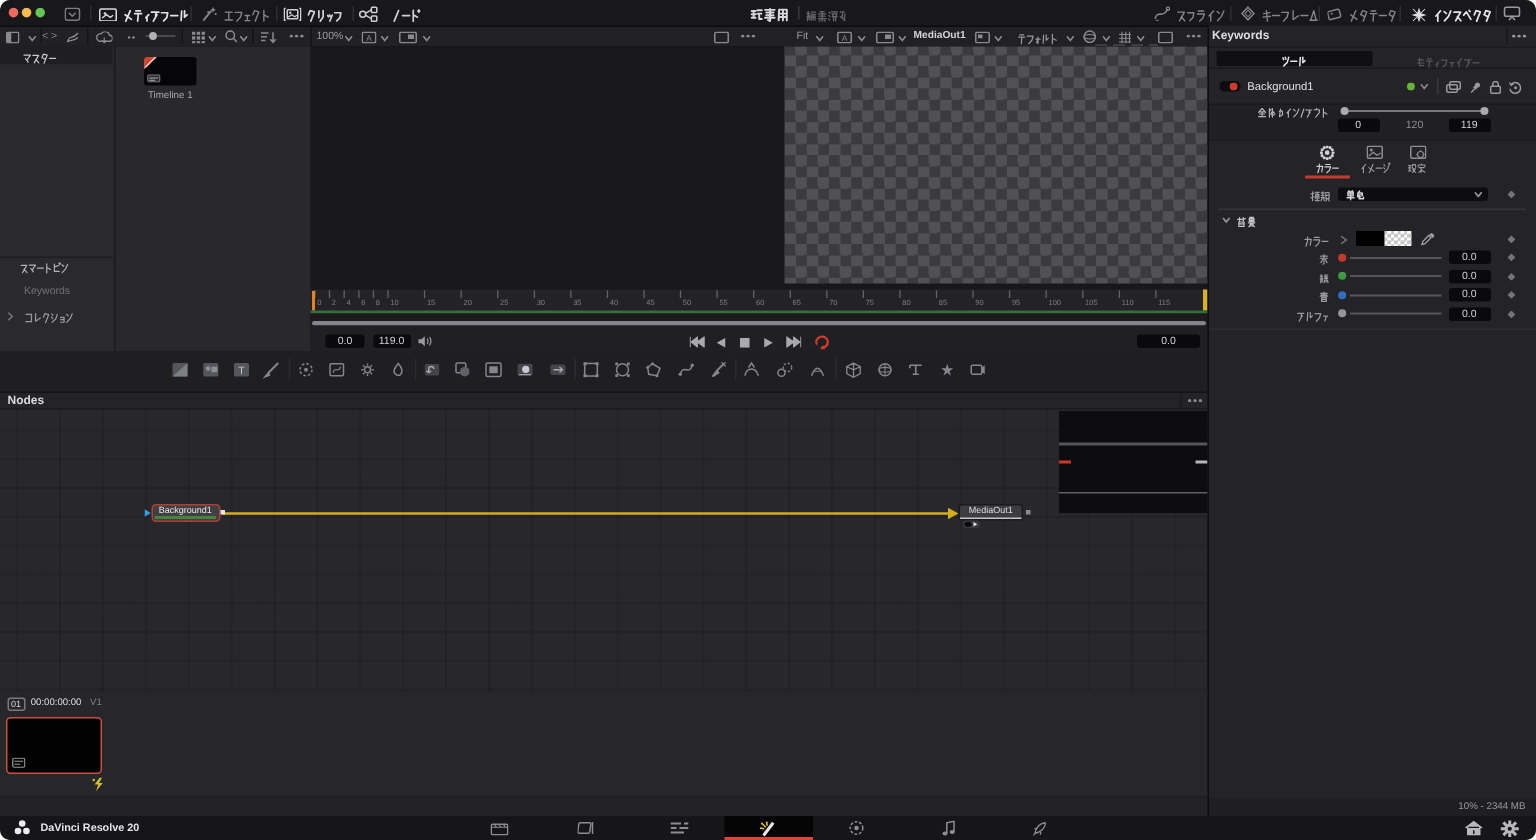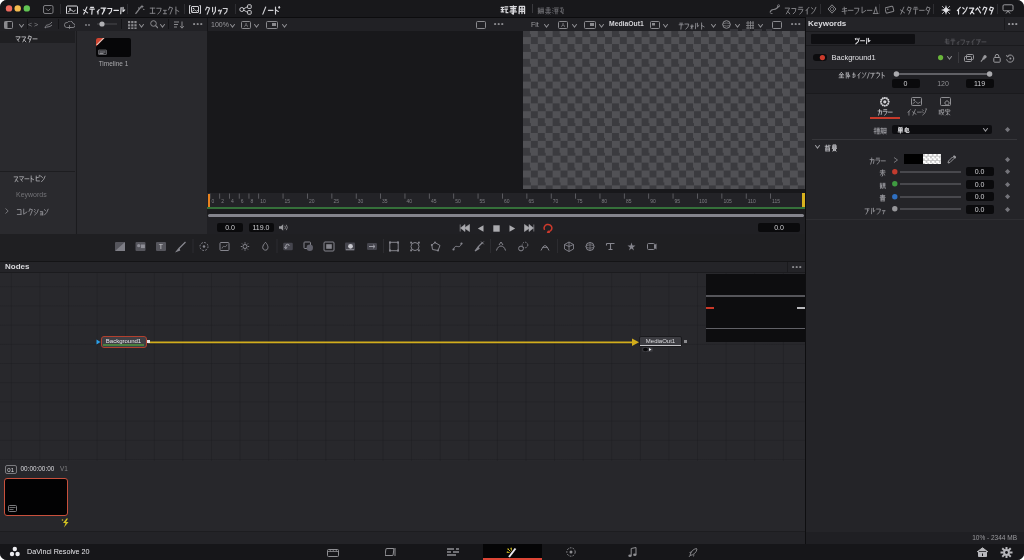--- a/index.html
+++ b/index.html
@@ -651,21 +651,21 @@
       <circle cx="1.5" cy="2" r="0.8" fill="#d2c222"></circle>
     </svg>
 <div class="ab" style="left:0px;top:530.5px;width:805px;height:1.5px;background:#1d1d20;"></div>
 <div class="ab" style="left:0px;top:532px;width:1024px;height:12px;background:#232327;"></div>
 <div class="ab" style="left:0px;top:544px;width:1024px;height:16px;background:#161619;"></div>
 <svg class="ab" style="left:9px;top:546px" width="16" height="11" viewBox="0 0 16 11">
       <circle cx="5.8" cy="3" r="2.2" fill="#ececf0"></circle>
       <circle cx="3" cy="8" r="2.2" fill="#ececf0"></circle>
       <circle cx="8.6" cy="8" r="2.2" fill="#ececf0"></circle>
     </svg>
-<div class="tx" style="left:27px;top:548.3px;font-size:7.2px;line-height:7.2px;color:#e4e4e8;font-weight:400;letter-spacing:0px">DaVinci Resolve 20</div>
+<div class="tx" style="left:27px;top:548.3px;font-size:7.2px;line-height:7.2px;color:#e4e4e8;font-weight:700;letter-spacing:0px">DaVinci Resolve 20</div>
 <svg class="ab" style="left:327px;top:547px" width="12" height="10" viewBox="0 0 12 10">
       <rect x="0.5" y="2.5" width="11" height="7" rx="1" stroke="#8e8e92" fill="none"></rect>
       <path d="M0.5,4.5 L11.5,4.5 M2.5,2.5 L4,4.5 M5.5,2.5 L7,4.5 M8.5,2.5 L10,4.5" stroke="#8e8e92" stroke-width="0.8"></path>
     </svg>
 <svg class="ab" style="left:385px;top:547px" width="12" height="10" viewBox="0 0 12 10">
       <rect x="0.5" y="1.5" width="8" height="7" rx="1" stroke="#8e8e92" fill="none" transform="skewX(-8)" transform-origin="5 5"></rect>
       <path d="M10,1 L10,9" stroke="#8e8e92" stroke-width="1"></path>
     </svg>
 <svg class="ab" style="left:447px;top:547px" width="12" height="10" viewBox="0 0 12 10">
       <path d="M0,2 h7 M9,2 h3 M0,5 h4 M6,5 h6 M0,8 h9" stroke="#8e8e92" stroke-width="1.4"></path>

